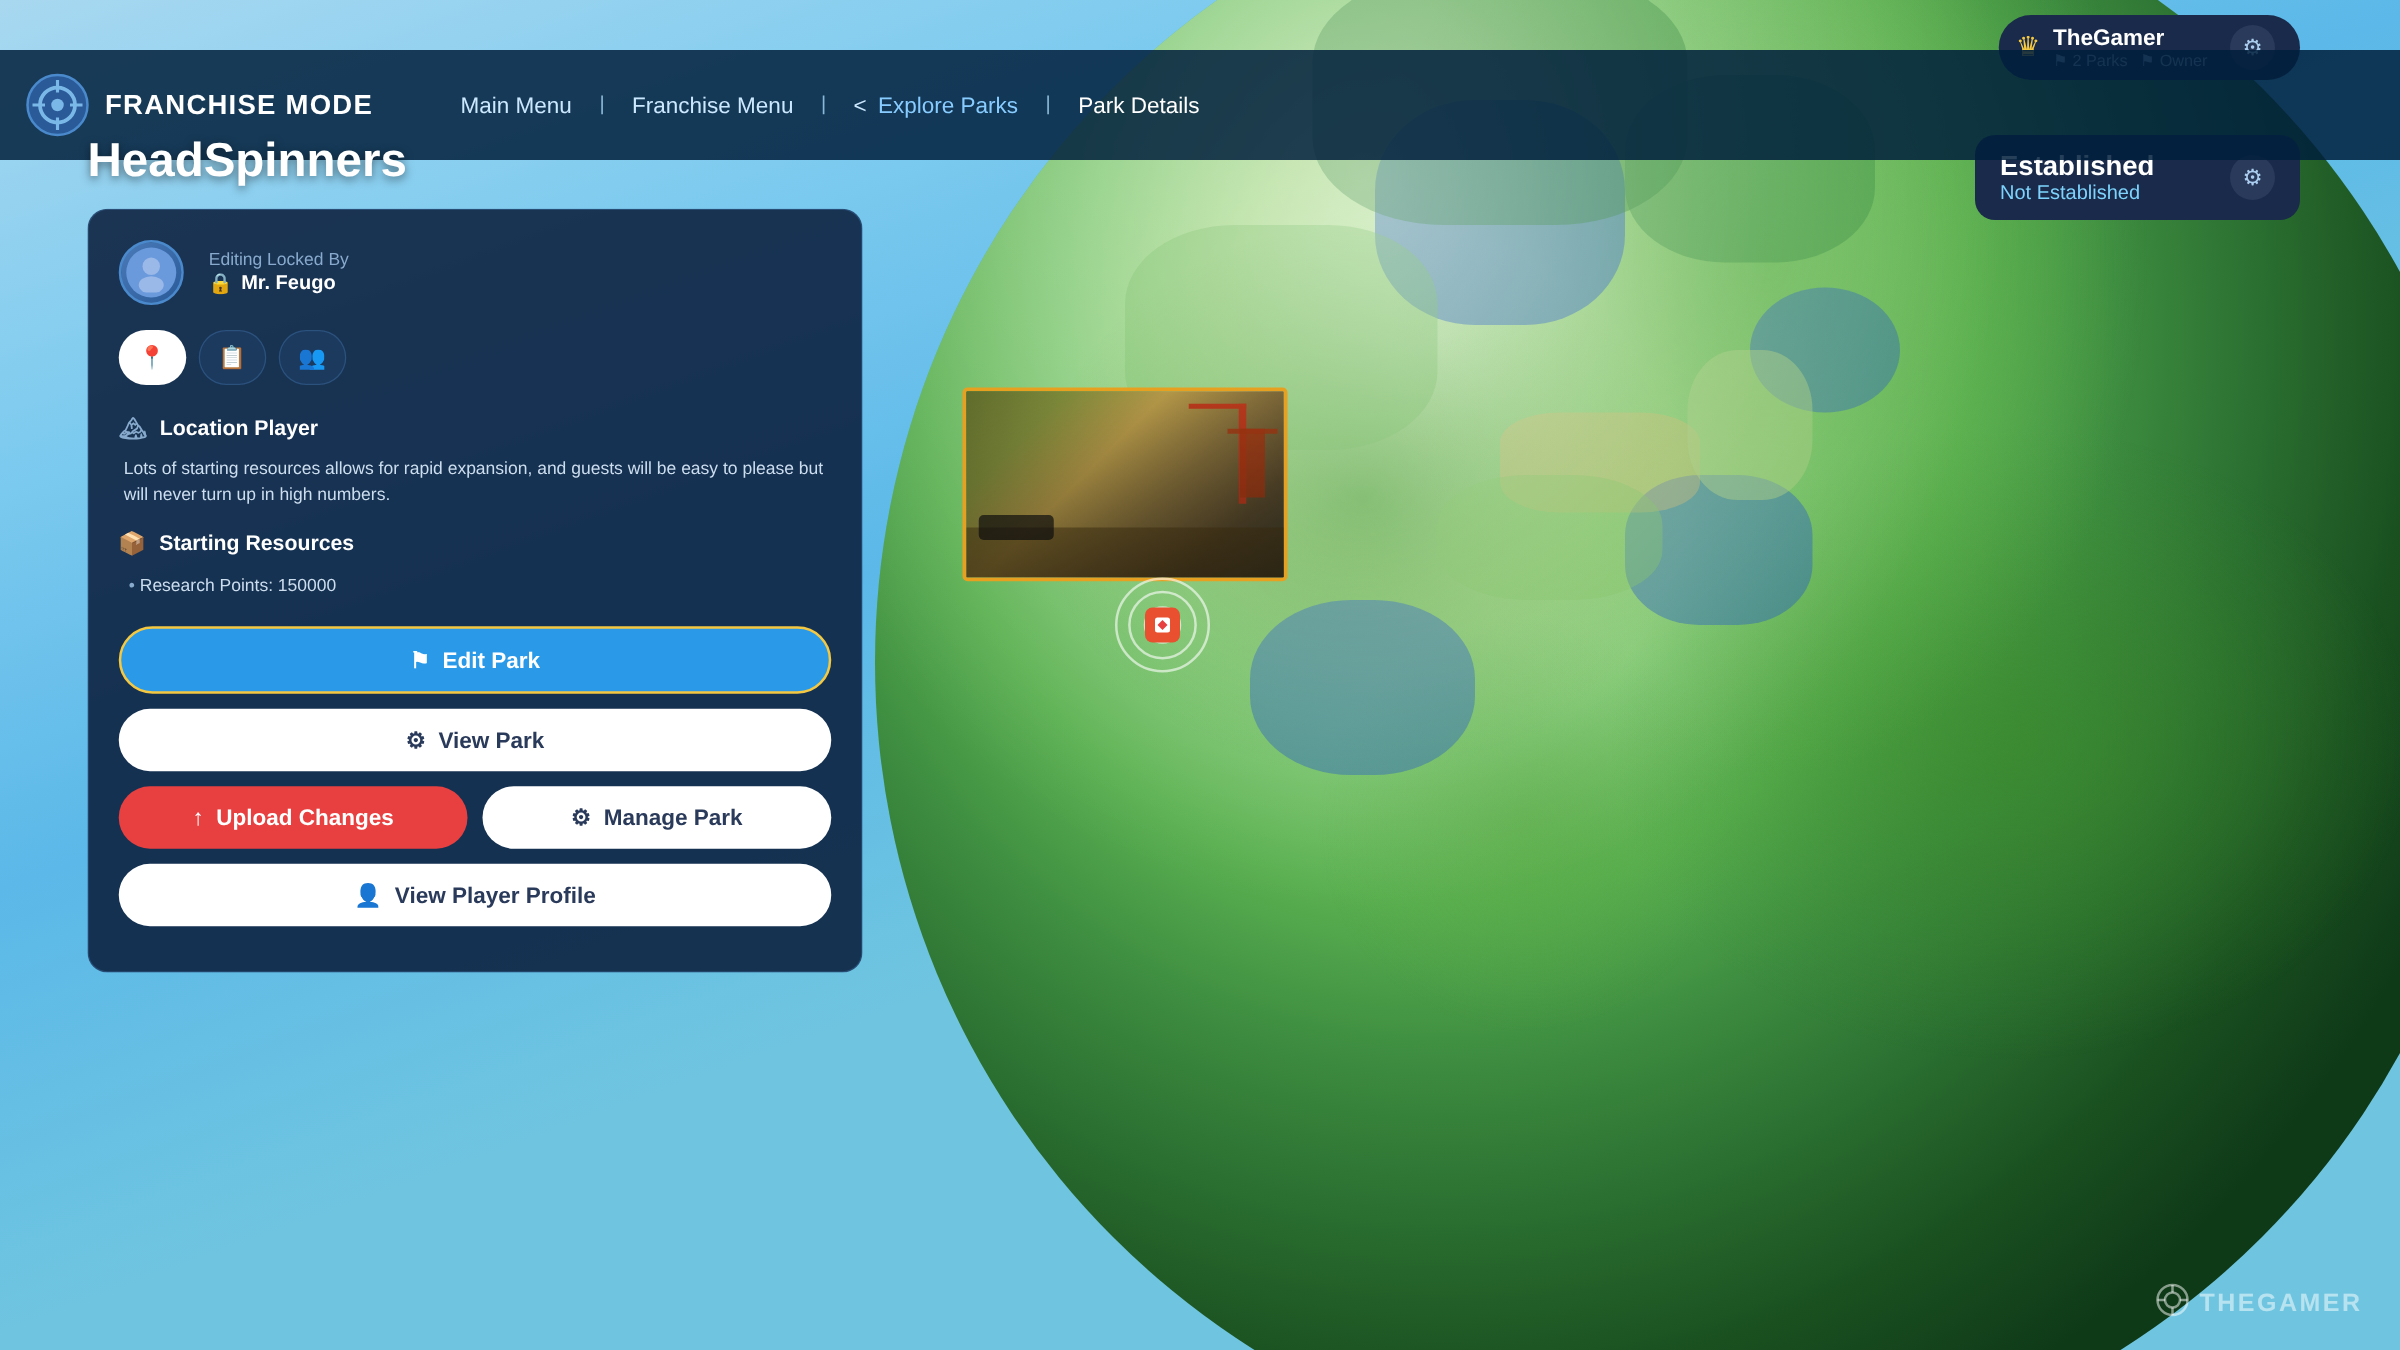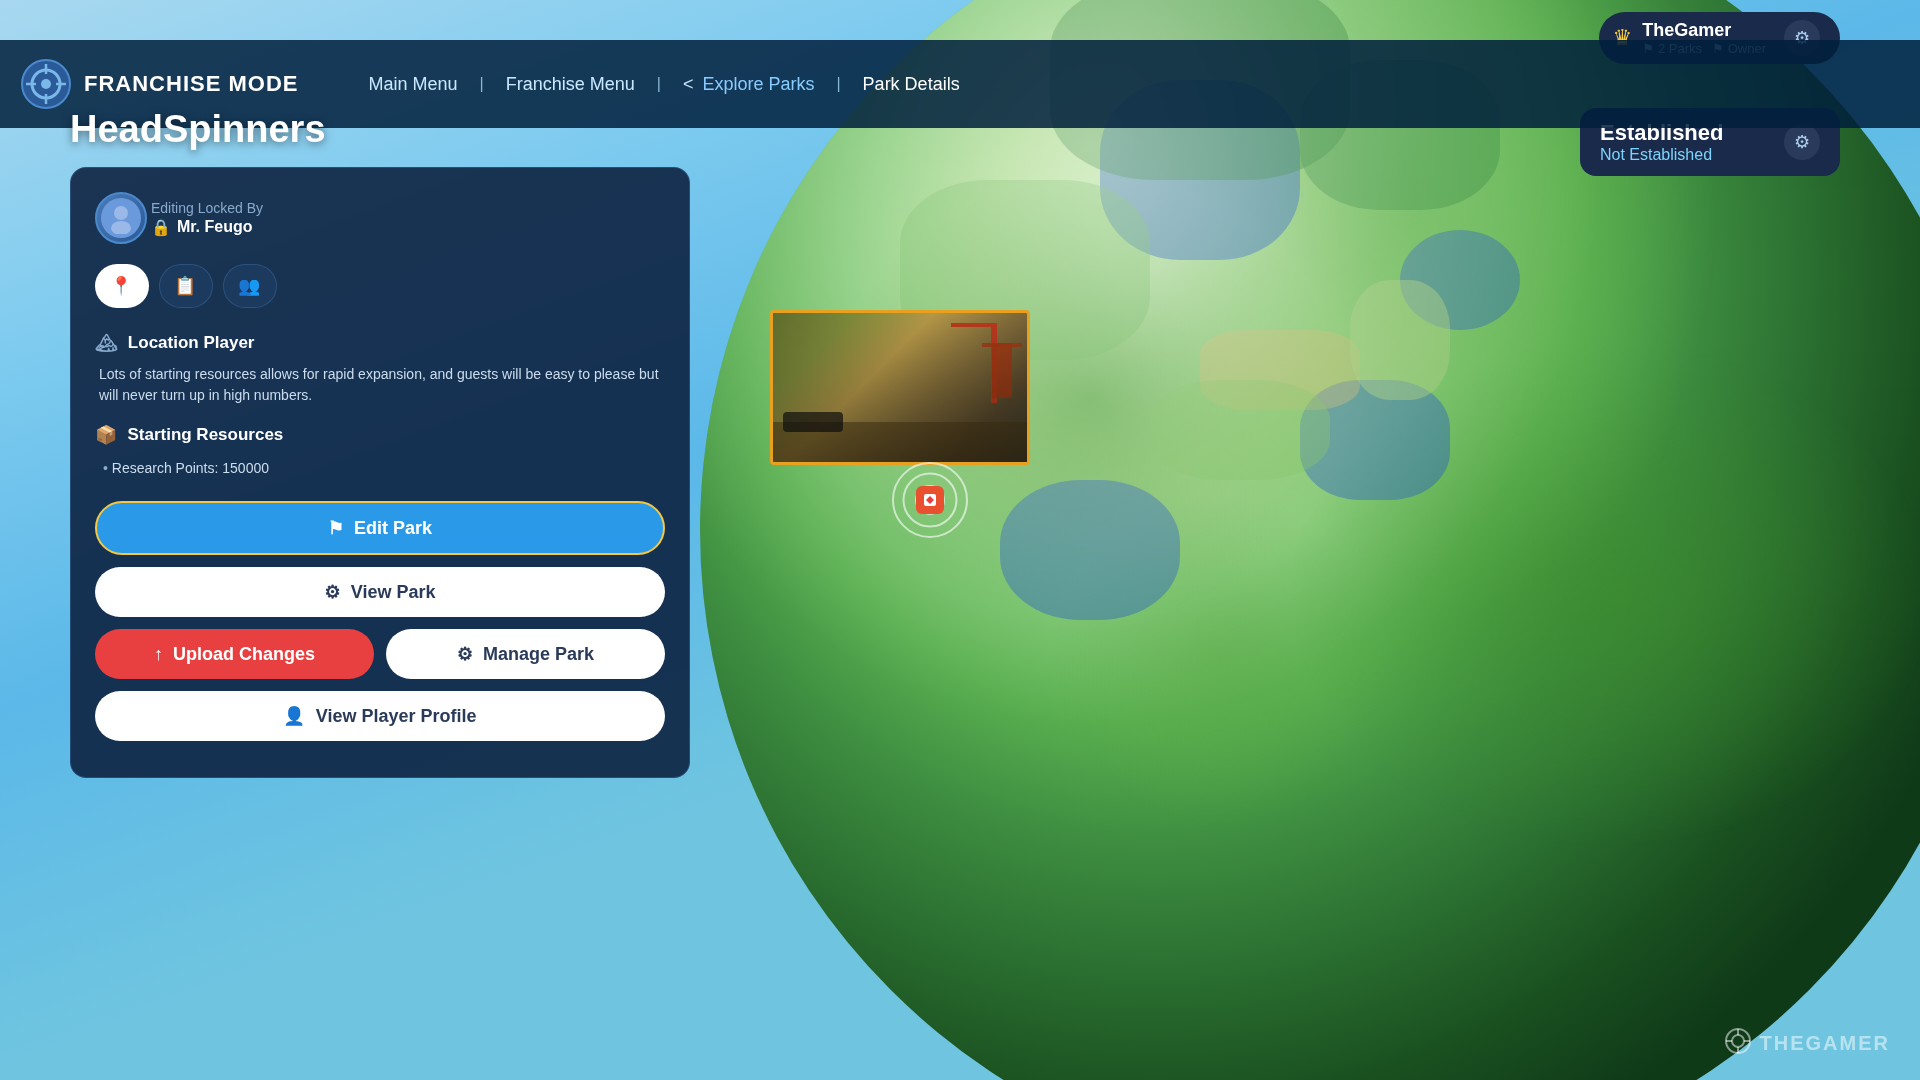--- a/index.html
+++ b/index.html
@@ -229,21 +229,21 @@
       background: rgba(10, 30, 60, 0.88);
       border-radius: 16px;
       padding: 24px;
       border: 1px solid rgba(80, 140, 200, 0.3);
     }
 
     
     .editing-locked {
       display: flex;
       align-items: center;
-      gap: 4px;
+      gap: 20px;
       margin-bottom: 20px;
     }
     .locked-avatar {
       width: 52px;
       height: 52px;
       border-radius: 50%;
       background: linear-gradient(135deg, #4a7ab8, #2a5a98);
       overflow: hidden;
       display: flex;
       align-items: center;

